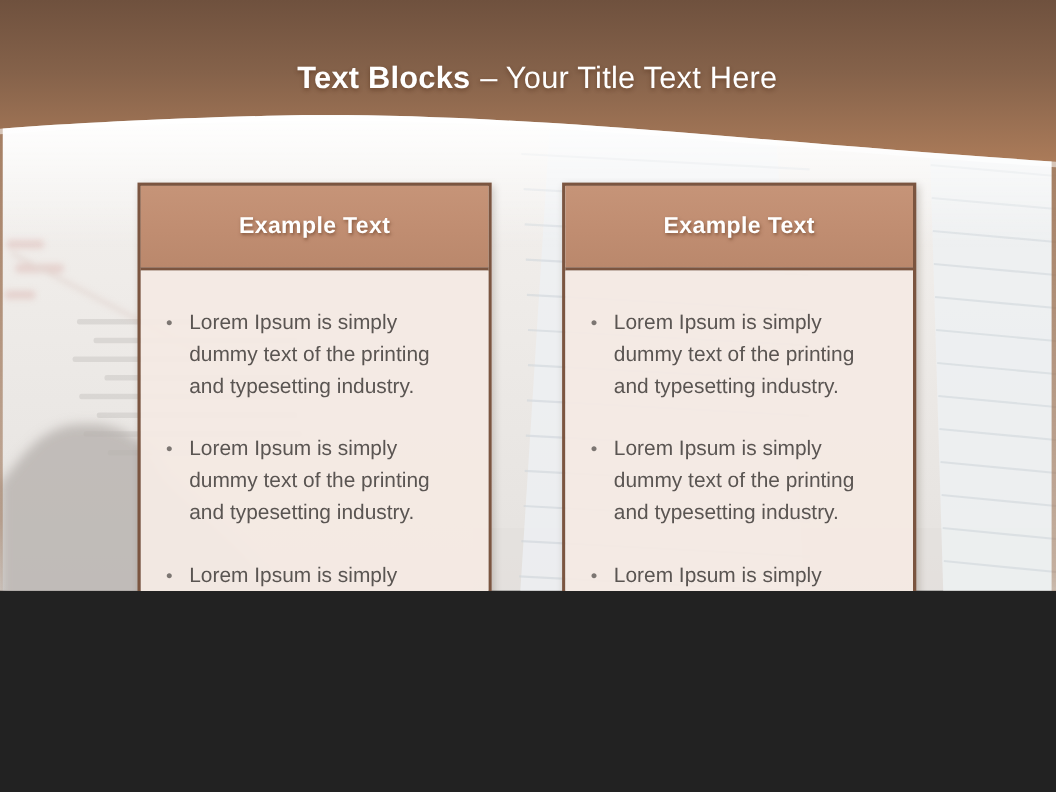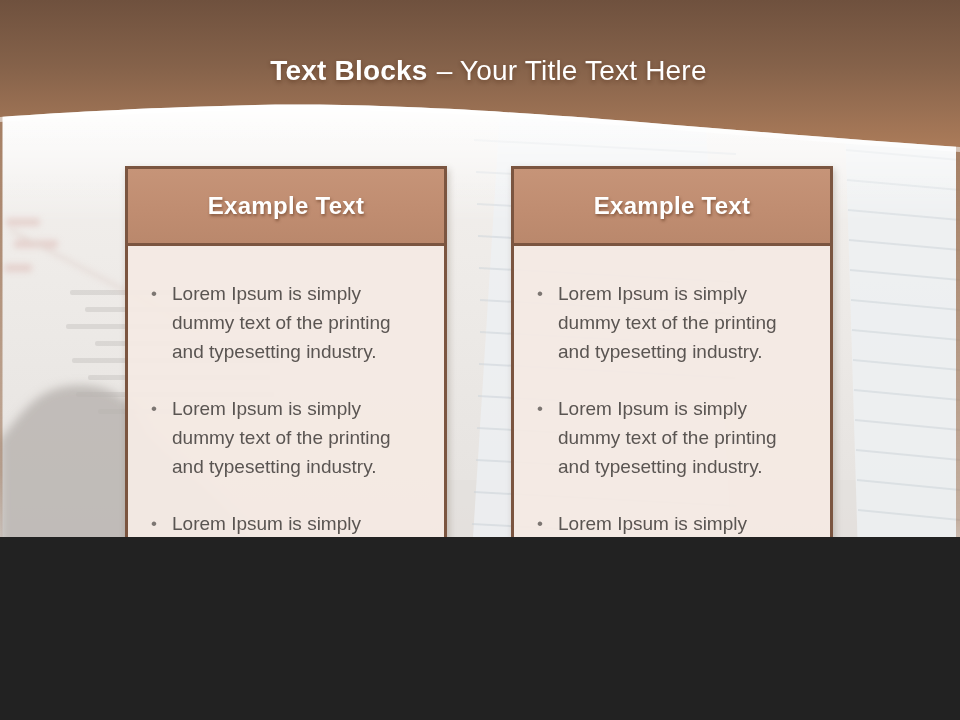--- a/index.html
+++ b/index.html
@@ -17,21 +17,21 @@
   .slide-title .t-bold{font-weight:bold;}
   .slide-title .t-rest{font-weight:normal;margin-left:9px;}
   .textblock{
     position:absolute;z-index:5;top:166px;width:322px;box-sizing:border-box;
     border:3px solid #7b5540;box-shadow:2px 3px 7px rgba(60,40,25,.22);
   }
   .tb-left{left:125px;} .tb-right{left:511px;}
   .tb-header{
     height:74px;background:linear-gradient(180deg,#c69478 0%,#c08d71 55%,#ba886c 100%);
     border-bottom:3px solid #7b5540;display:flex;align-items:center;justify-content:center;
-    color:#fff;font-weight:bold;font-size:24px;letter-spacing:.3px;
+    color:#fff;font-weight:bold;font-size:21px;letter-spacing:.3px;
     text-shadow:1px 2px 3px rgba(80,40,15,.5);
   }
   .tb-body{
     height:379px;background:rgba(244,233,227,.97);
     padding:33px 10px 0 21px;box-sizing:border-box;
   }
   ul.bullets{list-style:none;margin:0;padding:0;}
   ul.bullets li{
     position:relative;padding-left:23px;width:248px;
     font-size:19px;line-height:29px;color:#5a5552;margin:0 0 28px 0;

